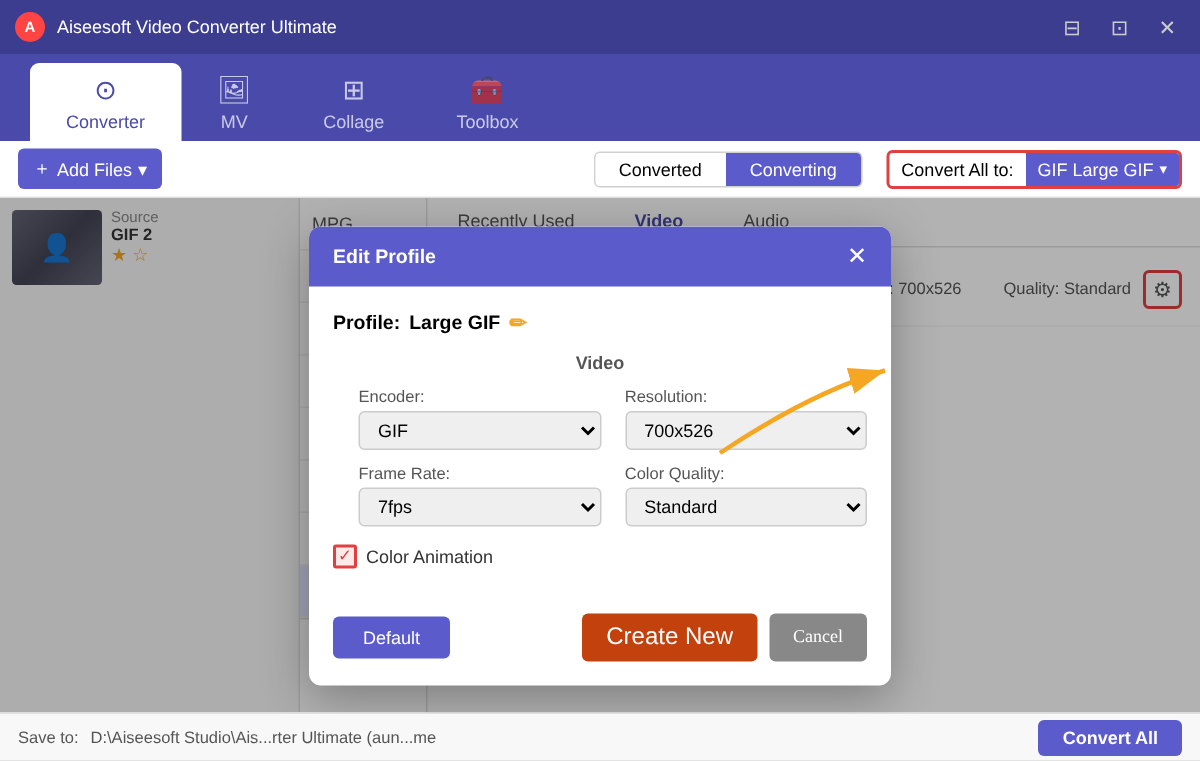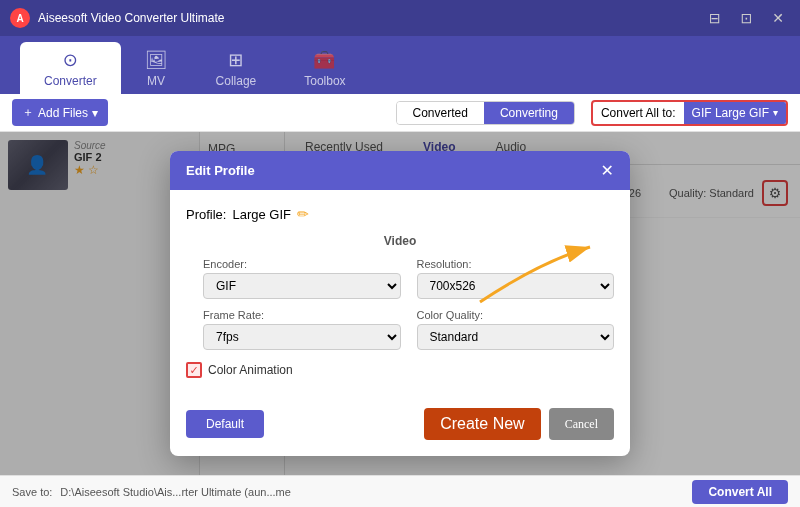--- a/index.html
+++ b/index.html
@@ -139,21 +139,21 @@
       flex-shrink: 0;
     }
     .file-thumb-inner {
       width: 100%; height: 100%;
       background: linear-gradient(135deg, #667 0%, #445 50%, #667 100%);
       display: flex; align-items: center; justify-content: center;
       color: #ddd; font-size: 18px;
     }
     .file-info { flex: 1; font-size: 11px; color: #555; }
     .file-name { font-weight: bold; color: #333; }
-    .file-source { color: #888; font-size: 10px; font-style: italic; }
+    .file-source { color: #888; font-size: 10px; }
 
     
     .format-panel {
       width: 85px;
       background: white;
       border-right: 1px solid #e0e0e0;
       overflow-y: auto;
     }
     .format-item {
       padding: 10px 8px;
@@ -266,39 +266,40 @@
       align-items: center;
       justify-content: center;
       z-index: 100;
     }
 
     
     .modal {
       background: white;
       border-radius: 8px;
       box-shadow: 0 8px 32px rgba(0,0,0,0.3);
-      width: 460px;
+      width: 388px;
       padding: 0;
       overflow: hidden;
     }
     .modal-header {
       background: #5b5bcc;
       color: white;
       padding: 10px 16px;
       display: flex;
       align-items: center;
       justify-content: space-between;
     }
     .modal-title { font-size: 13px; font-weight: bold; }
     .modal-close { cursor: pointer; font-size: 16px; color: white; background: none; border: none; }
     .modal-body { padding: 16px; }
     .modal-profile-row {
       display: flex; align-items: center; gap: 6px;
       margin-bottom: 12px;
       font-size: 13px;
+      font-weight: bold;
     }
     .edit-icon { color: #f5a623; font-size: 14px; cursor: pointer; }
     .modal-section-label {
       text-align: center;
       font-size: 12px;
       color: #555;
       margin-bottom: 10px;
       font-weight: bold;
     }
     .modal-grid {

